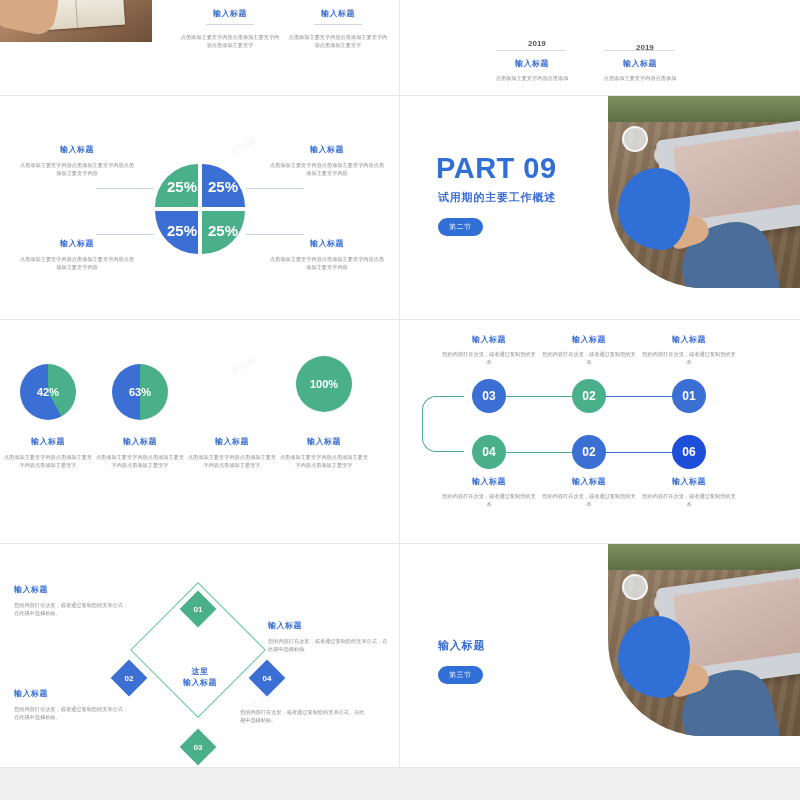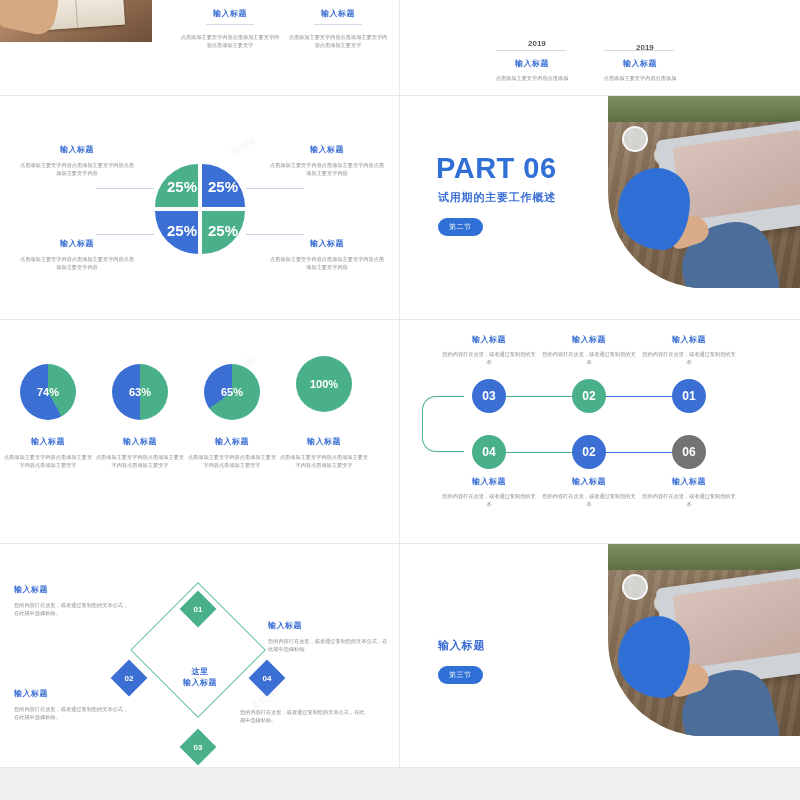--- a/index.html
+++ b/index.html
@@ -276,36 +276,33 @@
       <div class="glass"></div>
       <div class="cup"></div>
       <div class="pad"></div>
       <div class="laptop">
         <div class="screen"></div>
       </div>
       <div class="arm"></div>
       <div class="hand2"></div>
     </div>
     <div class="blob"></div>
-    <div class="part-title">PART 06</div>
+    <div class="part-title">PART 09</div>
     <div class="part-sub">试用期的主要工作概述</div>
     <div class="part-chip">第二节</div>
   </div>
 
   <div class="slide">
     <div class="wm" style="left:230px; top:40px;">觅知网</div>
 
     <div class="circ" style="left:20px;  top:44px; background:conic-gradient(#49b08a 0 42%, #3b6fd4 42% 100%);">
-      <span>74%</span>
+      <span>42%</span>
     </div>
     <div class="circ" style="left:112px; top:44px; background:conic-gradient(#49b08a 0 50%, #3b6fd4 50% 100%);">
       <span>63%</span>
-    </div>
-    <div class="circ" style="left:204px; top:44px; background:conic-gradient(#49b08a 0 65%, #3b6fd4 65% 100%);">
-      <span>65%</span>
     </div>
     <div class="circ" style="left:296px; top:36px; background:conic-gradient(#49b08a 0 100%, #3b6fd4 100% 100%);">
       <span>100%</span>
     </div>
 
     <div class="s4blk" style="left:3px;   top:116px;">
       <div class="tt">输入标题</div>
       <div class="bd" style="margin-top:6px;">点击添加主要文字内容点击添加主要文字内容点击添加主要文字</div>
     </div>
     <div class="s4blk" style="left:95px;  top:116px;">
@@ -339,21 +336,21 @@
     <div class="node" style="left:272px; top:59px;  background:#3b6fd4;">
         <span>01</span>
       </div>
 
     <div class="node" style="left:72px;  top:115px; background:#49b08a;">
         <span>04</span>
       </div>
     <div class="node" style="left:172px; top:115px; background:#3b6fd4;">
         <span>02</span>
       </div>
-    <div class="node" style="left:272px; top:115px; background:#737373;">
+    <div class="node" style="left:272px; top:115px; background:#1d4ed8;">
         <span>06</span>
       </div>
 
     <div class="nblk" style="left:41px;  top:14px;">
       <div class="tt">输入标题</div>
       <div class="bd" style="margin-top:5px;">您的内容打在这里，或者通过复制您的文本</div>
     </div>
     <div class="nblk" style="left:141px; top:14px;">
       <div class="tt">输入标题</div>
       <div class="bd" style="margin-top:5px;">您的内容打在这里，或者通过复制您的文本</div>

